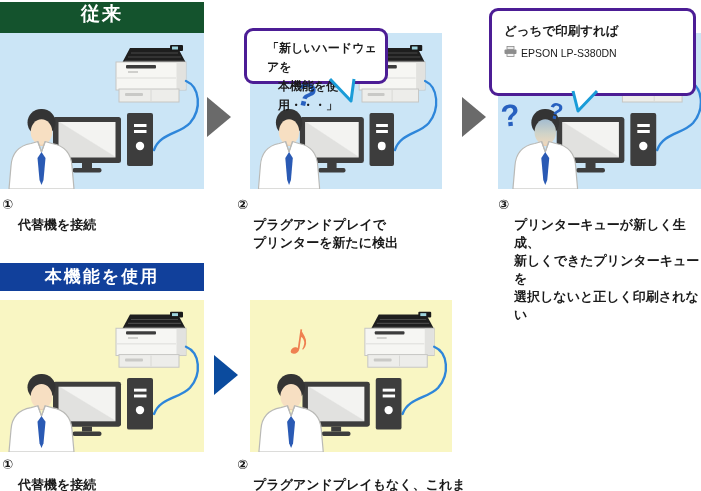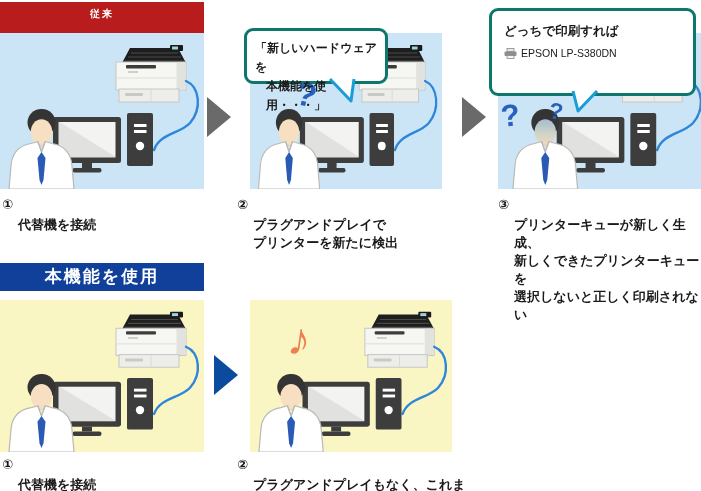--- a/index.html
+++ b/index.html
@@ -4,49 +4,49 @@
 <style>
   html,body{margin:0;padding:0;background:#fff;}
   .diagram{
     position:relative;width:701px;height:491px;background:#fff;
     font-family:"Liberation Sans","DejaVu Sans",sans-serif;
     color:#1a1a1a;overflow:hidden;
   }
   
   .hdr{position:absolute;left:0;width:204px;text-align:center;color:#fff;
        font-weight:bold;letter-spacing:2px;}
-  .hdr-gray{top:2px;height:39px;line-height:23px;font-size:10px;background:#b91c1c;}
+  .hdr-gray{top:2px;height:39px;line-height:23px;font-size:19px;background:#14532d;}
   .hdr-blue{top:263px;height:28px;line-height:28px;font-size:17px;background:#11409b;}
   
   .panel{position:absolute;}
   .panel-blue{background:#cbe5f6;}
   .panel-yellow{background:#f9f6c3;}
   .scene{position:absolute;left:0;top:0;width:100%;height:100%;display:block;}
   .shock{--face:url(#shockGrad);}
   
   .tri{position:absolute;width:0;height:0;border-style:solid;
        border-width:20px 0 20px 24px;border-color:transparent;}
   .tri-gray{border-left-color:#6a6a6a;}
   .tri-blue{border-left-color:#0b4b9e;}
   
   .caption{position:absolute;display:flex;gap:5px;font-weight:bold;
            font-size:13px;line-height:18px;color:#1a1a1a;}
   .cap-num{flex:0 0 auto;}
   .cap-text{white-space:pre-line;margin-top:20px;}
   
-  .bubble{position:absolute;background:#fff;border:3px solid #0f766e;
+  .bubble{position:absolute;background:#fff;border:3px solid #4c1d95;
           border-radius:9px;box-sizing:border-box;z-index:5;}
   .bubble-tail{position:absolute;overflow:visible;}
-  .bubble1{left:244px;top:28px;width:144px;height:56px;padding:8px 6px 6px 8px;
+  .bubble1{left:244px;top:28px;width:144px;height:56px;padding:8px 6px 6px 20px;
            font-size:12px;font-weight:bold;line-height:19px;}
   .bubble1 .ln2{padding-left:11px;}
   .bubble2{left:489px;top:8px;width:207px;height:88px;padding:11px 8px 8px 12px;}
   .bubble2 .bt{font-size:12.5px;font-weight:bold;line-height:18px;}
   .pq-list{margin-top:6px;}
-  .pq-row{display:flex;align-items:center;gap:4px;font-size:10.5px;line-height:14px;}
+  .pq-row{display:flex;align-items:flex-start;gap:4px;font-size:10.5px;line-height:14px;}
   .pq-icon{flex:0 0 auto;display:block;}
   .pq-icon.faded{opacity:.55;}
   
   .qmark{position:absolute;font-weight:bold;color:#2760bf;z-index:4;
          font-family:"Liberation Sans","DejaVu Sans",sans-serif;}
   .q1{left:296px;top:76px;font-size:33px;transform:rotate(14deg);}
   .q2{left:501px;top:98px;font-size:31px;transform:rotate(-6deg);}
   .q3{left:549px;top:98px;font-size:23px;transform:rotate(10deg);}
   .note{position:absolute;left:288px;top:316px;font-size:46px;color:#ef8051;
         z-index:4;transform:rotate(8deg);line-height:1;}

